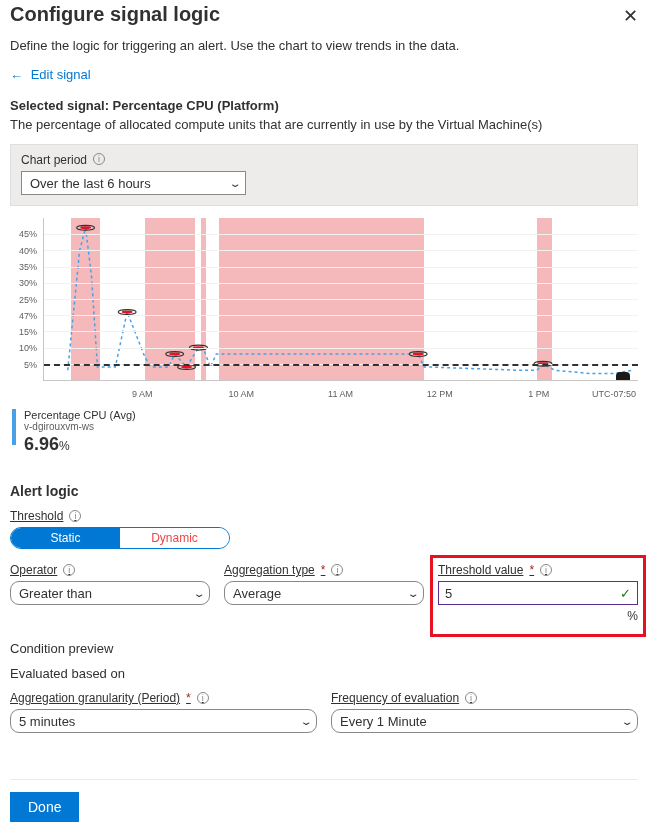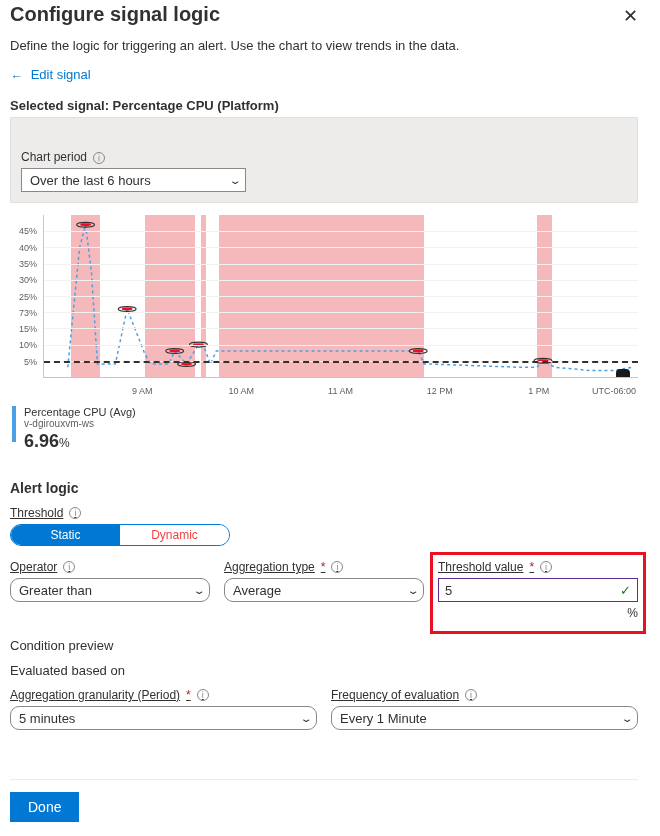--- a/index.html
+++ b/index.html
@@ -18,21 +18,21 @@
   h1 { font-size: 20px; font-weight: 600; margin: 2px 0 8px 0; }
   .close-x { font-size: 18px; font-weight: 300; margin-top:4px; cursor:pointer; }
   .subtitle { margin: 4px 0 14px 0; color:#323130; }
   .back-link { color: #0078d4; margin: 0 0 16px 0; font-size:13px; cursor:pointer; }
   .back-arrow { color:#0078d4; margin-right:4px; }
   .selected-signal-label { font-weight:600; margin-bottom:4px; }
   .signal-desc { margin-bottom:12px; }
   .chart-period-box {
     background:#edeceb; padding:8px 10px 10px 10px; border:1px solid #e1dfdd;
   }
-  .cp-label { font-size:12px; margin-bottom:4px; display:flex; align-items:flex-end; gap:6px;margin-top:24px;}
+  .cp-label { font-size:12px; margin-bottom:4px; display:flex; align-items:flex-start; gap:6px;}
   .info-icon {
     display:inline-flex; width:12px; height:12px; border:1px solid #8a8886;
     border-radius:50%; font-size:9px; align-items:center; justify-content:center;
     color:#8a8886; line-height:1;
   }
   .dropdown {
     background:#fff; border:1px solid #8a8886; height:24px;
     display:flex; align-items:center; justify-content:space-between;
     padding:0 6px 0 8px; font-size:13px; cursor:pointer;
   }
@@ -113,39 +113,40 @@
     <h1>Configure signal logic</h1>
     <div class="close-x">✕</div>
   </div>
   <div class="subtitle">Define the logic for triggering an alert. Use the chart to view trends in the data.</div>
   <div class="back-link">
     <span class="back-arrow">←</span>
     <span>Edit signal</span>
   </div>
 
   <div class="selected-signal-label">Selected signal: Percentage CPU (Platform)</div>
+  <div class="signal-desc">The percentage of allocated compute units that are currently in use by the Virtual Machine(s)</div>
 
   <div class="chart-period-box">
     <div class="cp-label">
       <span>Chart period</span>
       <span class="info-icon">i</span>
     </div>
     <div class="dropdown">
       <span>Over the last 6 hours</span>
       <span class="chevron">⌄</span>
     </div>
   </div>
 
   <div class="chart-wrap">
     <div class="chart" id="chart">
       <div class="yaxis" id="yaxis">
           <div class="y-tick" style="top: 90%;">5%</div>
           <div class="y-tick" style="top: 80%;">10%</div>
           <div class="y-tick" style="top: 70%;">15%</div>
-          <div class="y-tick" style="top: 60%;">73%</div>
+          <div class="y-tick" style="top: 60%;">47%</div>
           <div class="y-tick" style="top: 50%;">25%</div>
           <div class="y-tick" style="top: 40%;">30%</div>
           <div class="y-tick" style="top: 30%;">35%</div>
           <div class="y-tick" style="top: 20%;">40%</div>
           <div class="y-tick" style="top: 10%;">45%</div>
         </div>
       <div class="plot" id="plot">
         <div class="band" style="left: 4.5%; width: 5%;"></div>
           <div class="band" style="left: 17%; width: 8.5%;"></div>
           <div class="band" style="left: 26.5%; width: 0.7%;"></div>
@@ -174,21 +175,21 @@
           <div class="y-grid" style="top: 60%;"></div>
           <div class="y-grid" style="top: 50%;"></div>
           <div class="y-grid" style="top: 40%;"></div>
           <div class="y-grid" style="top: 30%;"></div>
           <div class="y-grid" style="top: 20%;"></div>
           <div class="y-grid" style="top: 10%;"></div>
           <div class="threshold-line" style="top: 90%;"></div>
           <div class="black-blob" style="left: 97.5%; top: 100%;"></div>
         </div>
       <div class="xaxis" id="xaxis">
-          <span class="tz">UTC-06:00</span>
+          <span class="tz">UTC-07:50</span>
           <div class="x-tick" style="left: 16.6667%;">9 AM</div>
           <div class="x-tick" style="left: 33.3333%;">10 AM</div>
           <div class="x-tick" style="left: 50%;">11 AM</div>
           <div class="x-tick" style="left: 66.6667%;">12 PM</div>
           <div class="x-tick" style="left: 83.3333%;">1 PM</div>
         </div>
     </div>
     <div class="legend">
       <div class="legend-bar"></div>
       <div class="legend-text">

